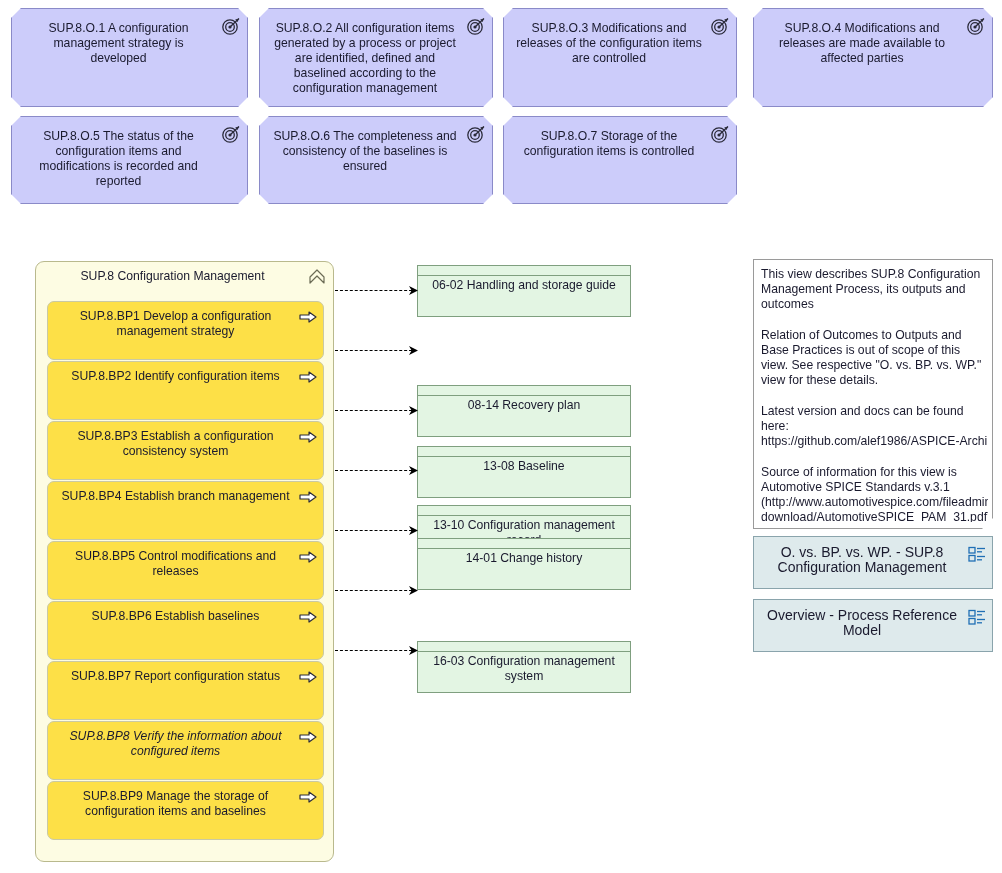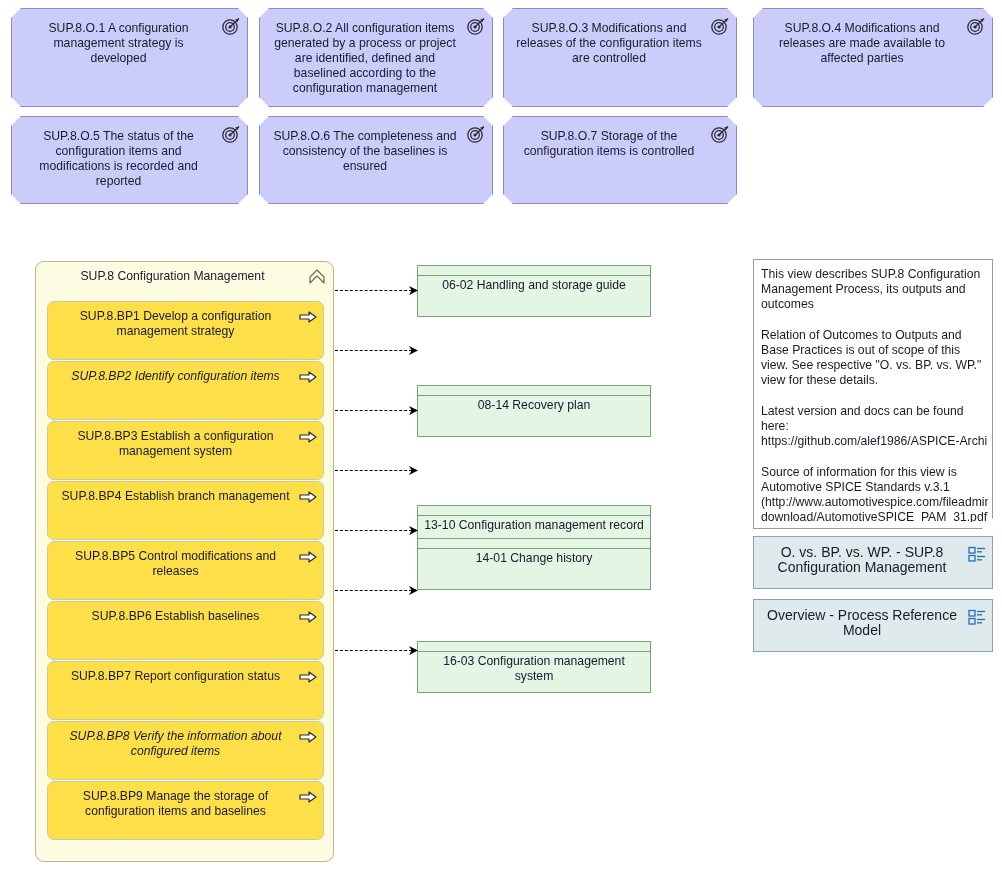--- a/index.html
+++ b/index.html
@@ -106,21 +106,21 @@
     right: 5px;
     top: 8px;
     width: 20px;
     height: 14px;
   }
 
   
   .wp {
     position: absolute;
     left: 417px;
-    width: 234px;
+    width: 214px;
     height: 52px;
     background: #e3f5e3;
     border: 1px solid #7f9f7f;
     box-sizing: border-box;
   }
   .wp-divider {
     position: absolute;
     left: 0;
     right: 0;
     top: 9px;
@@ -309,31 +309,31 @@
 
     <div class="bp" style="top:39px;">
       <div class="bp-label">SUP.8.BP1 Develop a configuration management strategy</div>
       <div class="bp-icon">
         <svg viewBox="0 0 20 14" width="20" height="14">
           <path d="M2 5 L11 5 L11 2 L18 7 L11 12 L11 9 L2 9 Z" fill="#ffffff" stroke="#2b2b3a" stroke-width="1.2" stroke-linejoin="round"></path>
         </svg>
       </div>
     </div>
 
-    <div class="bp" style="top:99px;font-style:italic;">
+    <div class="bp" style="top:99px;">
       <div class="bp-label">SUP.8.BP2 Identify configuration items</div>
       <div class="bp-icon">
         <svg viewBox="0 0 20 14" width="20" height="14">
           <path d="M2 5 L11 5 L11 2 L18 7 L11 12 L11 9 L2 9 Z" fill="#ffffff" stroke="#2b2b3a" stroke-width="1.2" stroke-linejoin="round"></path>
         </svg>
       </div>
     </div>
 
     <div class="bp" style="top:159px;">
-      <div class="bp-label">SUP.8.BP3 Establish a configuration management system</div>
+      <div class="bp-label">SUP.8.BP3 Establish a configuration consistency system</div>
       <div class="bp-icon">
         <svg viewBox="0 0 20 14" width="20" height="14">
           <path d="M2 5 L11 5 L11 2 L18 7 L11 12 L11 9 L2 9 Z" fill="#ffffff" stroke="#2b2b3a" stroke-width="1.2" stroke-linejoin="round"></path>
         </svg>
       </div>
     </div>
 
     <div class="bp" style="top:219px;">
       <div class="bp-label">SUP.8.BP4 Establish branch management</div>
       <div class="bp-icon">
@@ -389,20 +389,24 @@
     </div>
   </div>
 
   <div class="wp" style="top:265px;">
     <div class="wp-divider"></div>
     <div class="wp-label">06-02 Handling and storage guide</div>
   </div>
   <div class="wp" style="top:385px;">
     <div class="wp-divider"></div>
     <div class="wp-label">08-14 Recovery plan</div>
+  </div>
+  <div class="wp" style="top:446px;">
+    <div class="wp-divider"></div>
+    <div class="wp-label">13-08 Baseline</div>
   </div>
   <div class="wp" style="top:505px;">
     <div class="wp-divider"></div>
     <div class="wp-label">13-10 Configuration management record</div>
   </div>
   <div class="wp" style="top:538px;">
     <div class="wp-divider"></div>
     <div class="wp-label">14-01 Change history</div>
   </div>
   <div class="wp" style="top:641px;">

